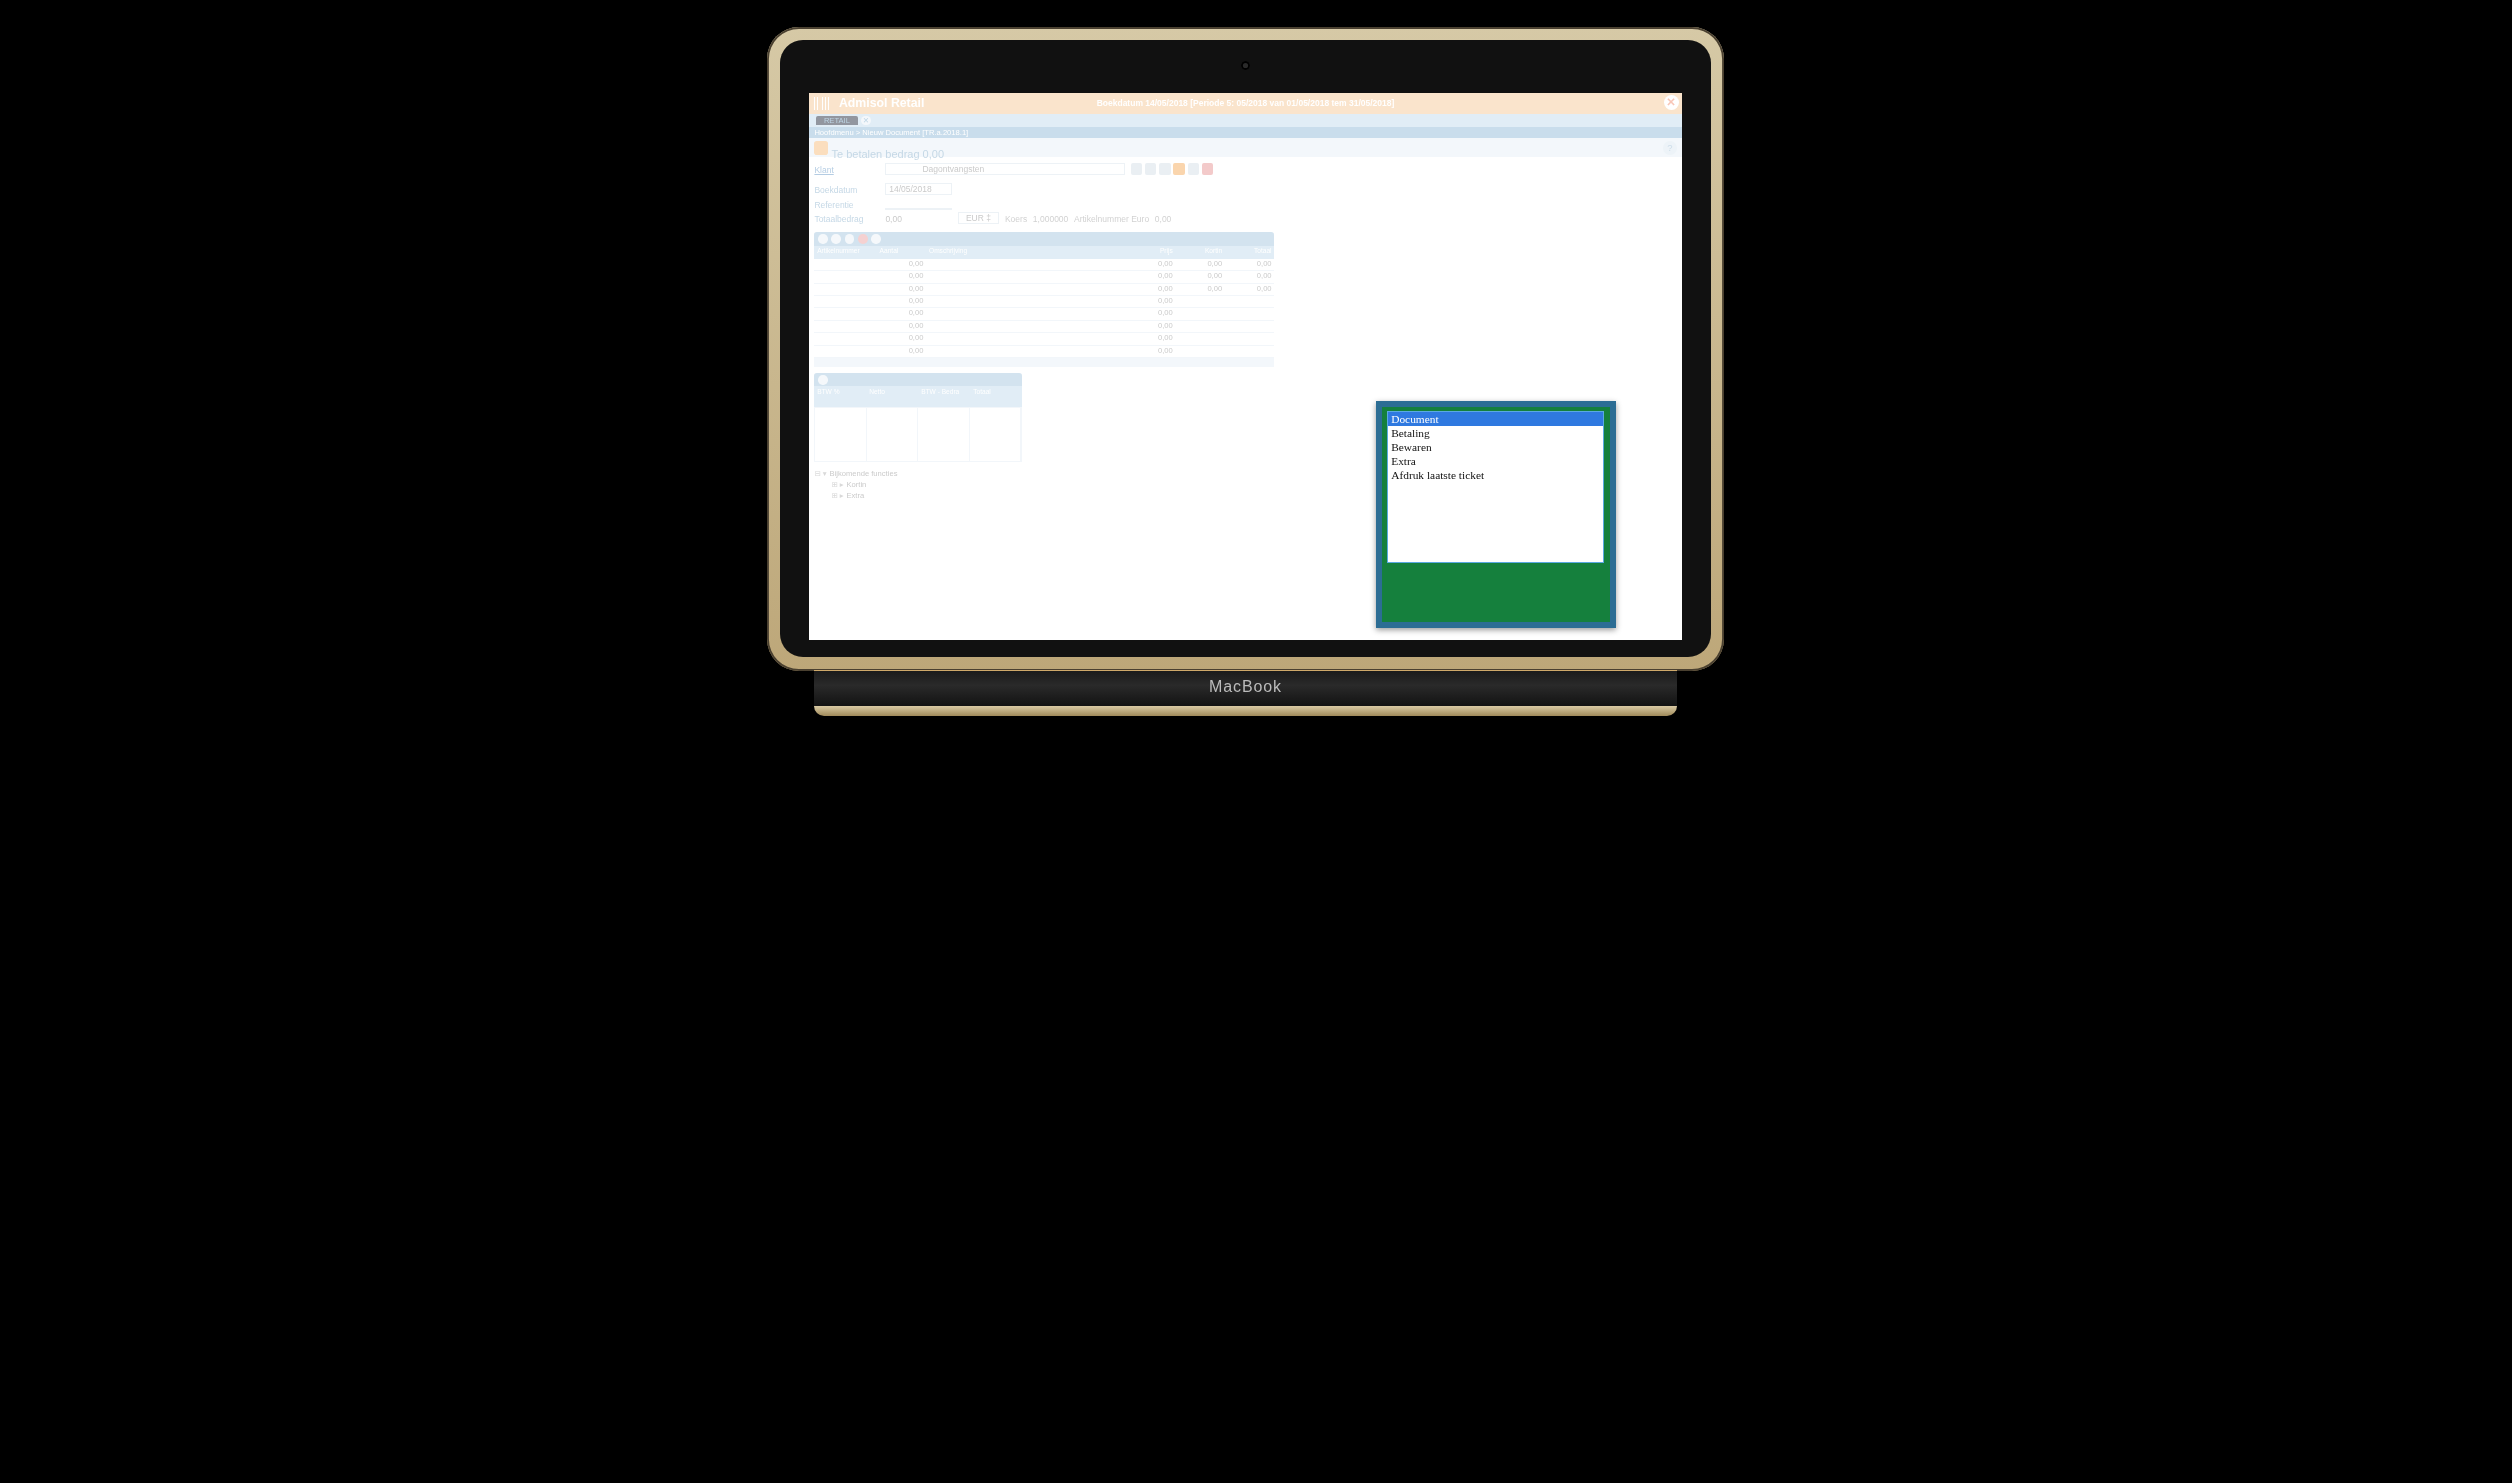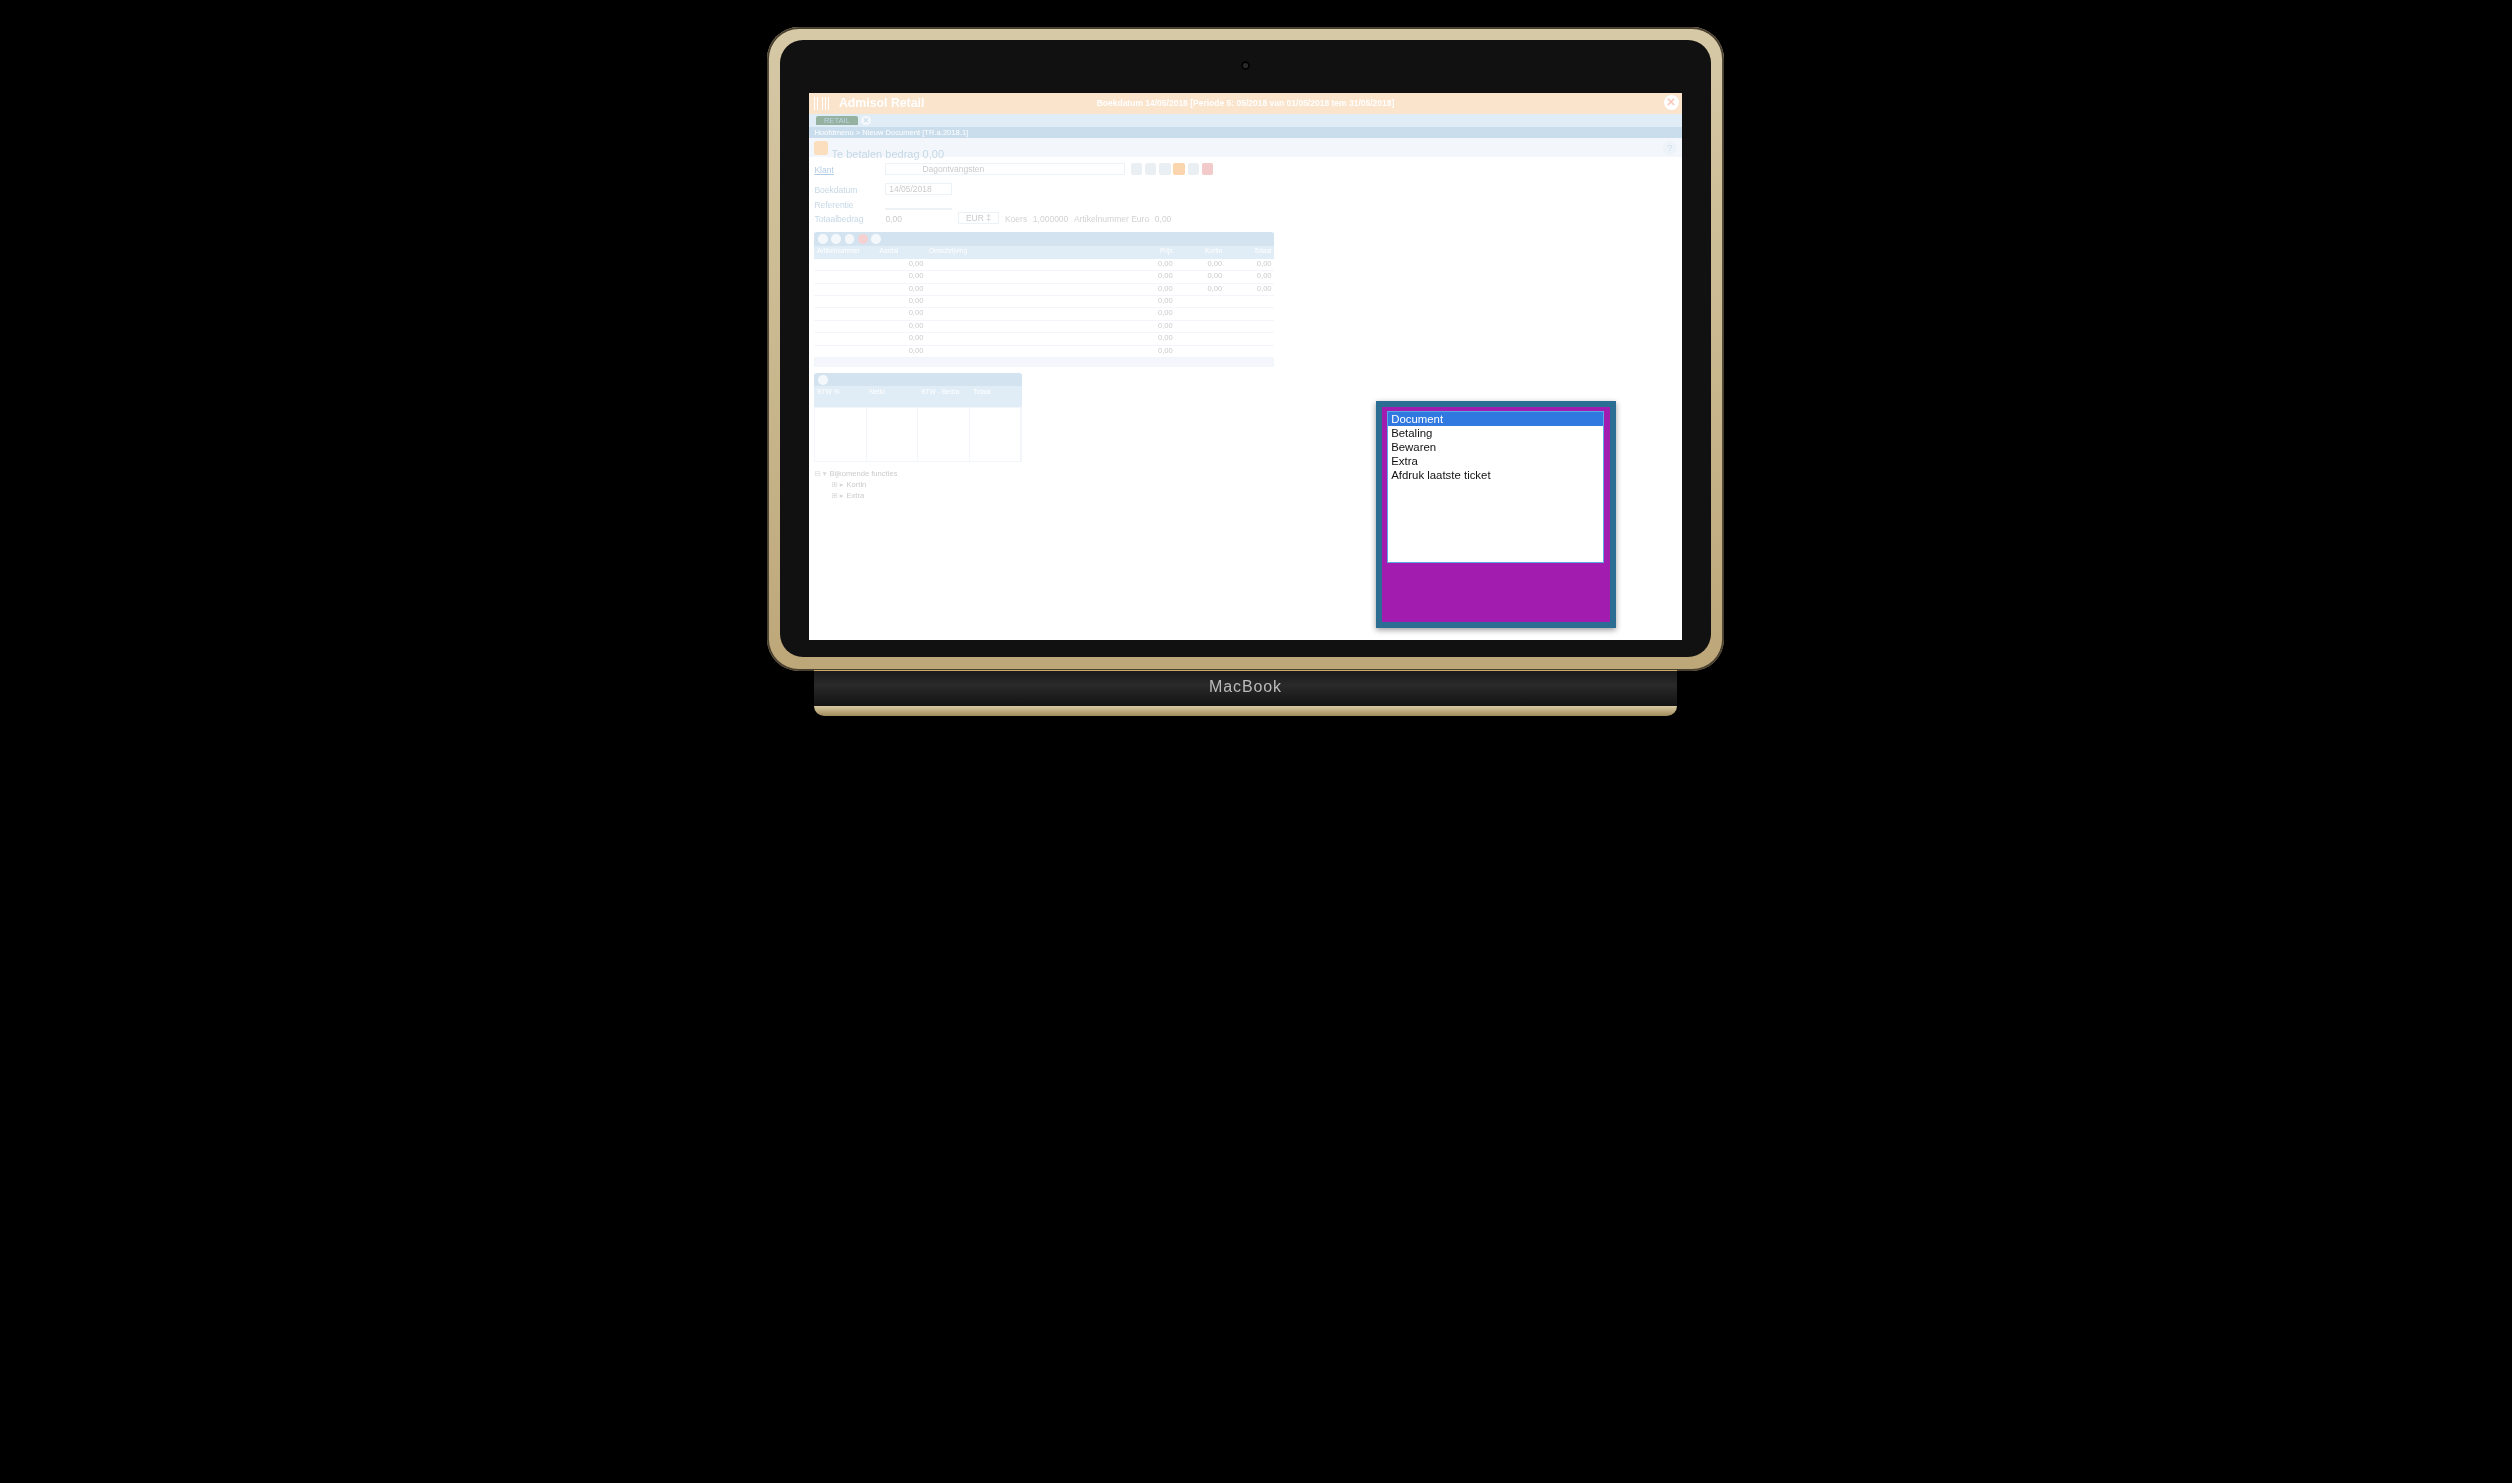--- a/index.html
+++ b/index.html
@@ -17,21 +17,21 @@
   .dim{position:absolute;inset:0;background:rgba(255,255,255,0.55);}
 
   
   .titlebar{height:21px;background:#f4c38e;display:flex;align-items:center;color:#fff;font-weight:bold;padding:0 5.7px;position:relative;}
   .barcode{width:17px;height:13.3px;background:repeating-linear-gradient(90deg,#fff 0 0.9px,transparent 0.9px 2.8px);margin-right:7.6px;}
   .app-name{font-size:12.3px;}
   .title-info{position:absolute;left:0;right:0;text-align:center;font-size:8.5px;color:#fff;}
   .close-x{position:absolute;right:3.8px;top:1.9px;width:15px;height:15px;border-radius:50%;background:#fff;color:#f08060;text-align:center;line-height:15px;font-weight:bold;font-size:11.4px;}
 
   .tabstrip{height:13.3px;background:#bcd7ea;display:flex;align-items:center;padding-left:7.6px;color:#fff;font-size:7.6px;}
-  .tabstrip .tab{background:#14532d;color:#6ea2c6;padding:0 7.6px;border-radius:1.9px 1.9px 0 0;margin-right:3.8px;}
+  .tabstrip .tab{background:#0f172a;color:#6ea2c6;padding:0 7.6px;border-radius:1.9px 1.9px 0 0;margin-right:3.8px;}
   .tabstrip .tabclose{width:9.5px;height:9.5px;border-radius:50%;background:#e6eef5;color:#6ea2c6;text-align:center;line-height:9.5px;font-size:7.6px;display:inline-block;}
 
   .crumbs{height:11.4px;background:#88b4d4;color:#fff;padding:0 5.7px;font-size:7.6px;line-height:11.4px;}
   .subhead{height:19px;background:#e4eef6;display:flex;align-items:center;padding:0 5.7px;}
   .doc-ico{width:13.3px;height:13.3px;border-radius:2.8px;background:#f5b56f;margin-right:3.8px;}
   .subhead-title{color:#7ea8c7;font-size:11px;margin-top:12px;}
   .help{margin-left:auto;width:13.3px;height:13.3px;border-radius:50%;background:#d8e5ef;color:#8fb3cd;text-align:center;line-height:13.3px;font-size:9.5px;}
 
   .form{padding:3.8px 5.7px;}
   .row{display:flex;align-items:flex-end;height:13.3px;margin-bottom:0.9px;}
@@ -62,21 +62,21 @@
   .bhead{height:21px;background:#bcd7ea;color:#fff;display:flex;font-size:6.6px;}
   .bhead div{flex:1;padding:1.9px 2.8px;}
   .bbody{height:53px;background:#fff;border:0.9px solid #e3ecf3;display:flex;}
   .bbody div{flex:1;border-right:0.9px solid #e3ecf3;}
 
   .tree{margin-left:5.7px;color:#888;font-size:7.6px;}
   .tree .tline{padding:0.9px 0;}
   .tw{color:#aaa;margin-right:2.8px;}
 
   
-  .popup-frame{position:absolute;left:567px;top:308px;width:228px;height:215px;background:#a21caf;border:6.6px solid #2c6d94;box-shadow:0 1.9px 5.7px rgba(0,0,0,0.4);z-index:50;}
+  .popup-frame{position:absolute;left:567px;top:308px;width:228px;height:215px;background:#15803d;border:6.6px solid #2c6d94;box-shadow:0 1.9px 5.7px rgba(0,0,0,0.4);z-index:50;font-family:Liberation Serif, serif;}
   .popup-list{position:absolute;left:5.7px;top:3.8px;right:5.7px;height:150px;background:#fff;border:0.9px solid #5aa9e2;font-size:11.4px;color:#111;overflow:hidden;}
   .pitem{padding:0 2.8px;line-height:14.2px;height:14.2px;cursor:pointer;}
   .pitem.sel{background:#2f79e0;color:#fff;}
 </style>
 </head>
 <body>
 
 <div class="stage">
   <div class="laptop">
     <div class="bezel">

